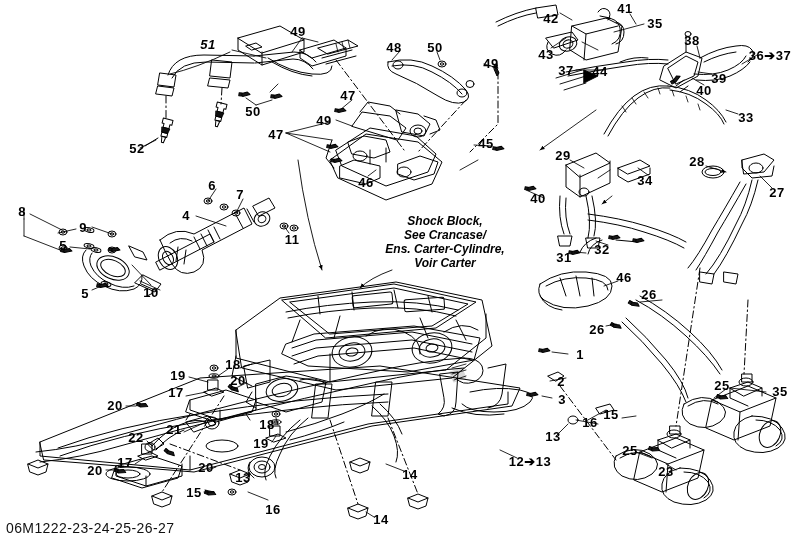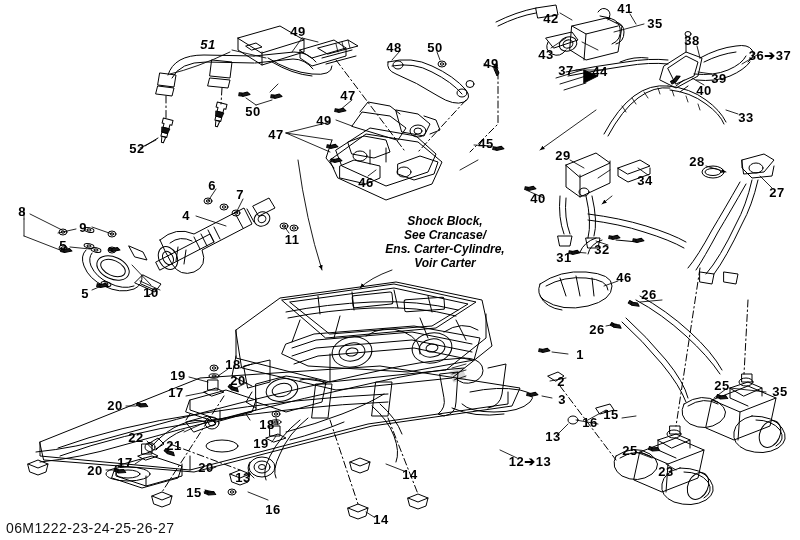--- a/index.html
+++ b/index.html
@@ -591,21 +591,21 @@
     <div class="callout" style="left: 176px; top: 392px; font-size: 13px;">17</div>
     <div class="callout" style="left: 125px; top: 462px; font-size: 13px;">17</div>
     <div class="callout" style="left: 233px; top: 364px; font-size: 13px;">18</div>
     <div class="callout" style="left: 267px; top: 424px; font-size: 13px;">18</div>
     <div class="callout" style="left: 178px; top: 375px; font-size: 13px;">19</div>
     <div class="callout" style="left: 261px; top: 443px; font-size: 13px;">19</div>
     <div class="callout" style="left: 238px; top: 380px; font-size: 13px;">20</div>
     <div class="callout" style="left: 115px; top: 405px; font-size: 13px;">20</div>
     <div class="callout" style="left: 206px; top: 467px; font-size: 13px;">20</div>
     <div class="callout" style="left: 95px; top: 470px; font-size: 13px;">20</div>
-    <div class="callout" style="left: 174px; top: 429px; font-size: 13px; margin-top: 16px;">21</div>
+    <div class="callout" style="left: 174px; top: 429px; font-size: 13px;">21</div>
     <div class="callout" style="left: 136px; top: 437px; font-size: 13px;">22</div>
     <div class="callout" style="left: 666px; top: 471px; font-size: 13px;">23</div>
     <div class="callout" style="left: 780px; top: 391px; font-size: 13px;">35</div>
     <div class="callout" style="left: 722px; top: 385px; font-size: 13px;">25</div>
     <div class="callout" style="left: 630px; top: 450px; font-size: 13px;">25</div>
     <div class="callout" style="left: 649px; top: 294px; font-size: 13px;">26</div>
     <div class="callout" style="left: 597px; top: 329px; font-size: 13px;">26</div>
     <div class="callout" style="left: 777px; top: 192px; font-size: 13px;">27</div>
     <div class="callout" style="left: 697px; top: 161px; font-size: 13px;">28</div>
     <div class="callout" style="left: 563px; top: 155px; font-size: 13px;">29</div>

